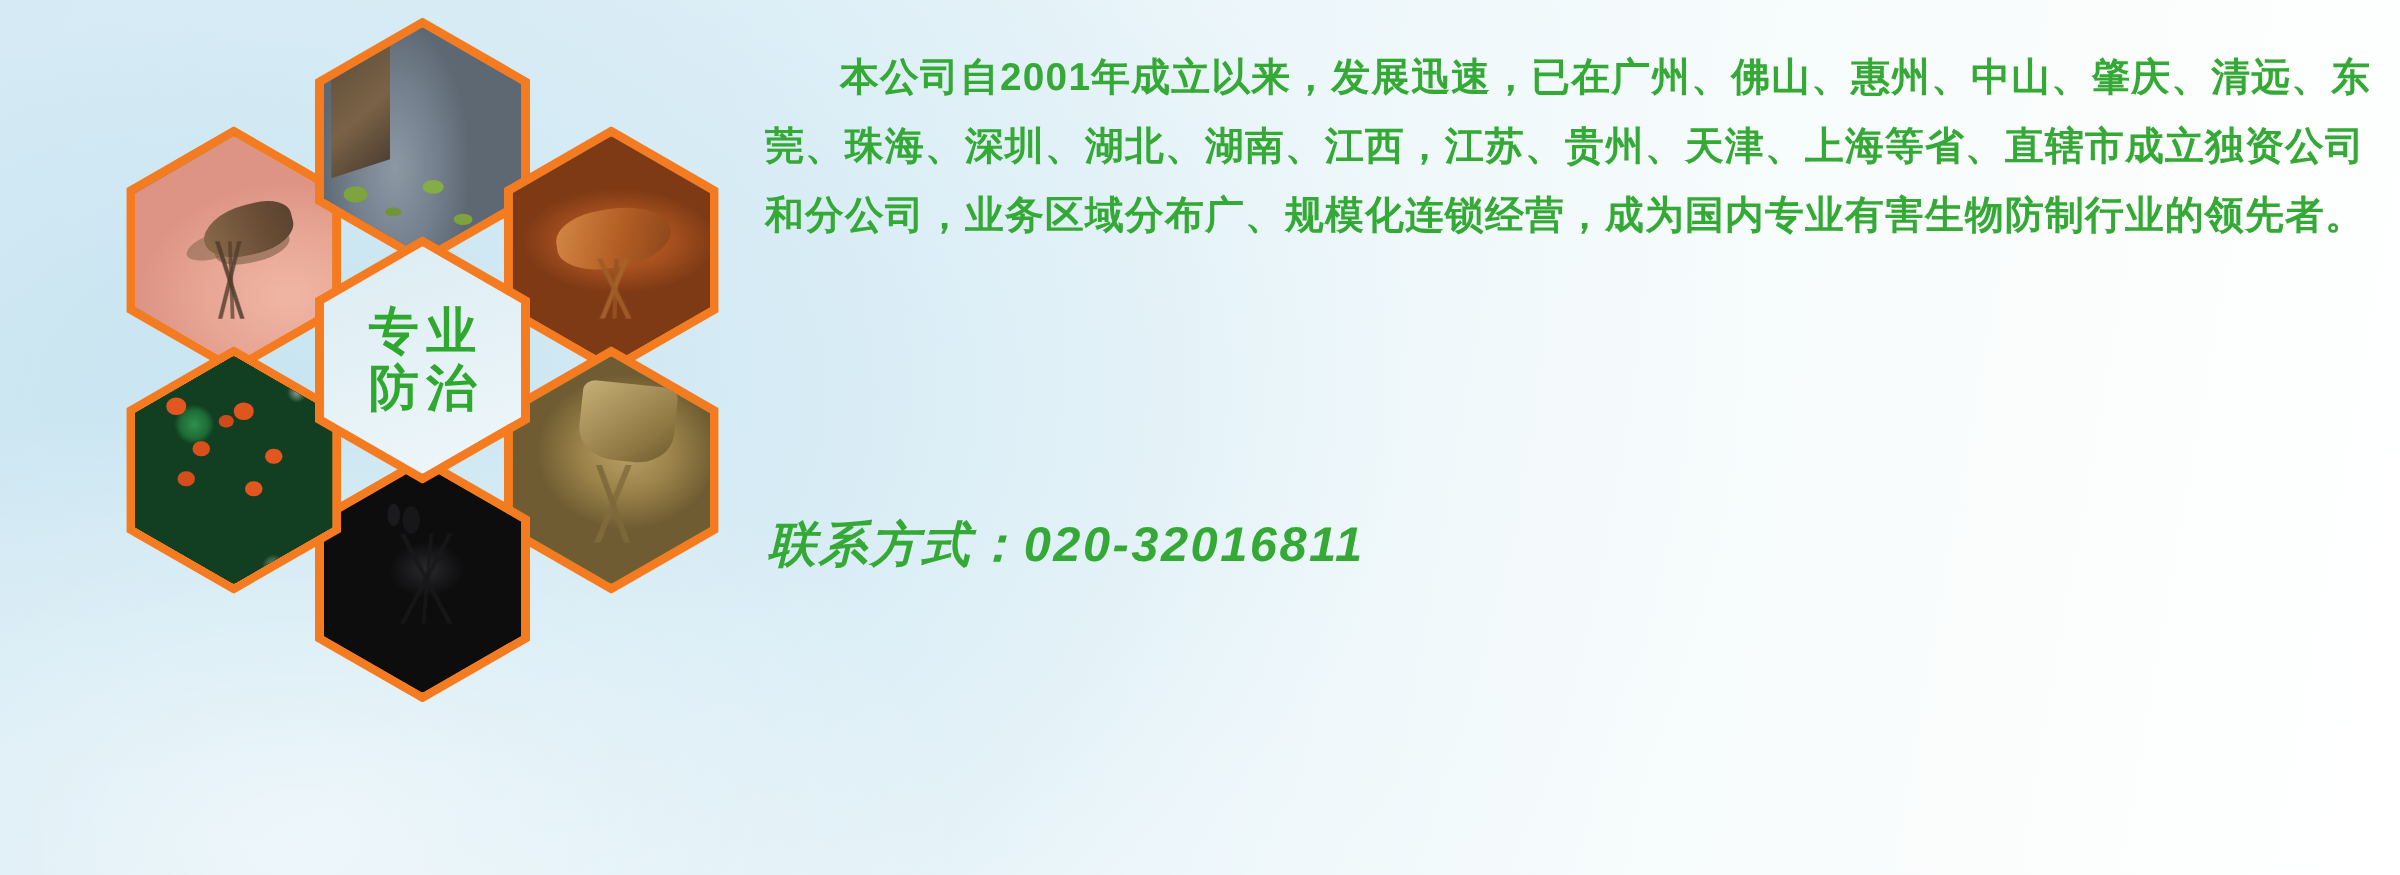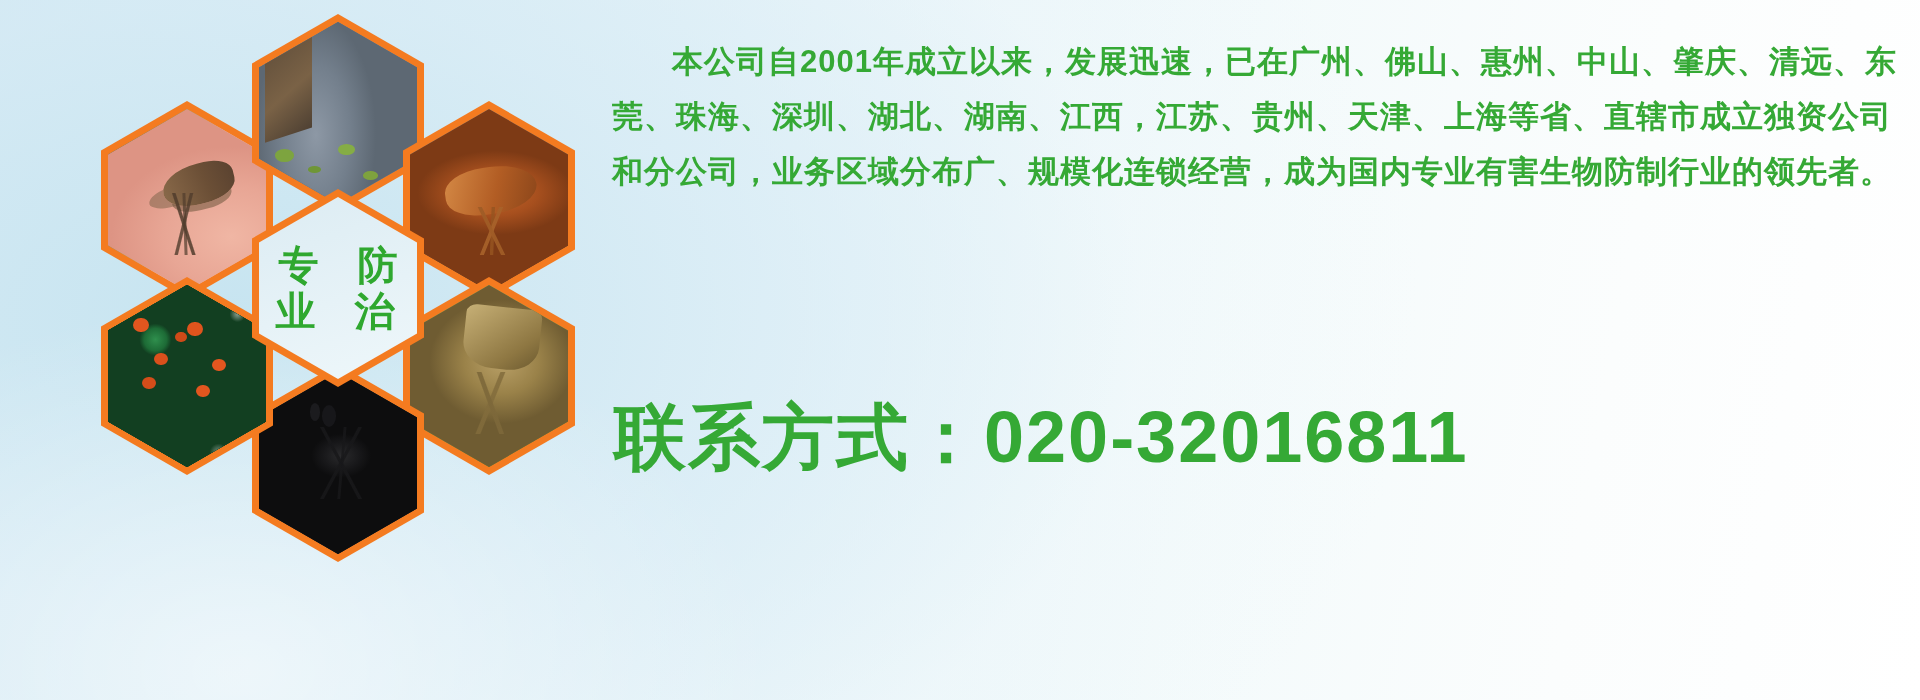--- a/index.html
+++ b/index.html
@@ -41,21 +41,21 @@
   .hex.center{left:174px;top:181px;}
   .hex.top    {left:174px;top:  6px;}
   .hex.tright {left:325px;top: 93px;}
   .hex.bright {left:325px;top:269px;}
   .hex.bottom {left:174px;top:356px;}
   .hex.bleft  {left: 23px;top:269px;}
   .hex.tleft  {left: 23px;top: 93px;}
 
   .hex.center .inner{
     background:linear-gradient(160deg,#dcecf3 0%, #e6f2f7 55%, #eef7fa 100%);
-    flex-direction:row;
+    flex-direction:column;
   }
   .center-text{
     color:#2fa82f;font-weight:bold;font-size:40px;line-height:1.15;
     letter-spacing:6px;text-align:center;text-indent:6px;
   }
 
   
   .ph{position:absolute;inset:0;}
   
   .ph-mosquito{
@@ -173,22 +173,22 @@
   }
 
   
   #copy{position:absolute;left:612px;top:34px;width:1290px;}
   .para{
     color:#35a935;font-weight:bold;font-size:31px;line-height:55px;
     letter-spacing:1px;text-indent:60px;margin:0;
   }
   #contact{position:absolute;left:614px;top:398px;width:1300px;}
   .contact-line{
-    color:#35a935;font-weight:bold;font-size:72px;line-height:78px;
-    letter-spacing:2px;white-space:nowrap;
+    color:#35a935;font-weight:bold;font-size:39px;line-height:78px;
+    letter-spacing:2px;white-space:nowrap;font-style:italic;
   }
   .contact-line.second{text-align:left;padding-left:280px;}
 </style>
 </head>
 <body>
 
 <div id="banner">
 
   <div id="haze"></div>
 

